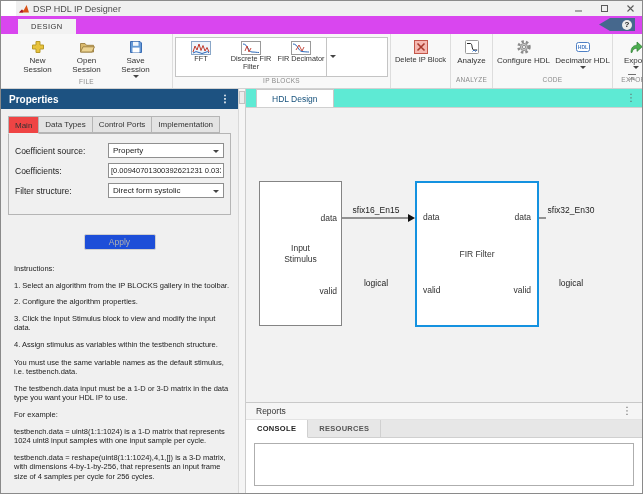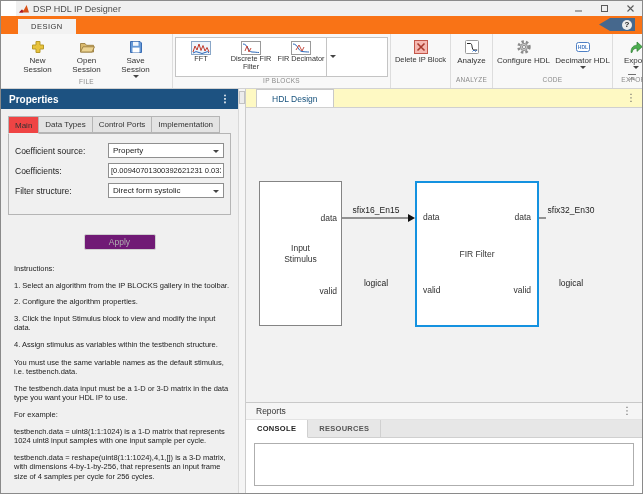--- a/index.html
+++ b/index.html
@@ -11,21 +11,21 @@
     display: flex; flex-direction: column;
     position: relative; overflow: hidden;
     -webkit-font-smoothing: antialiased;
   }
   
   .titlebar { height:15px; background:#f0f0f0; display:flex; align-items:center; padding:0 3px; flex:none;margin-left:15px; }
   .titlebar .title { font-size:9px; color:#4d4d4d; margin-left:4px; }
   .win-ctrls { margin-left:auto; display:flex; gap:17px; align-items:center; padding-right:4px; }
   .win-ctrls svg { display:block; }
   
-  .tabstrip { height:18px; background:#f97316; display:flex; align-items:flex-end; position:relative; flex:none; }
+  .tabstrip { height:18px; background:#d946ef; display:flex; align-items:flex-end; position:relative; flex:none; }
   .app-tab { margin-left:17px; height:15px; background:#f2f2f2; color:#333; font-size:7.5px; letter-spacing:.5px;
              display:flex; align-items:center; padding:0 13px; }
   .help-badge { position:absolute; right:7px; top:2px; width:36px; height:13px; background:#46688d;
                 clip-path:polygon(11px 0,100% 0,100% 100%,11px 100%,0 50%);
                 display:flex; align-items:center; justify-content:flex-end; padding-right:3px; cursor:pointer; }
   .help-badge .qcircle { width:10px; height:10px; border-radius:50%; background:#ececec; color:#222;
                 font-size:8px; font-weight:bold; display:flex; align-items:center; justify-content:center; line-height:1; }
   
   .ribbon { height:55px; background:#f8f8f8; border-bottom:1px solid #d2d2d2; display:flex; flex:none; position:relative; }
   .rgroup { display:flex; flex-direction:column; border-right:1px solid #ddd; flex:none; }
@@ -55,31 +55,31 @@
   .ptab.active { background:#ef4444; border-bottom:1px solid #f0f0f0; margin-bottom:-1px; height:18px; }
   .props-box { border:1px solid #b5b5b5; margin:0 7px; padding:9px 6px 0; height:82px; flex:none; }
   .frow { display:flex; align-items:center; margin-bottom:5px; }
   .flabel { width:93px; font-size:8.5px; color:#222; flex:none; }
   .dd, .tin { width:116px; height:15px; background:#fff; border:1px solid #8f8f8f; font-size:8px; color:#222;
               display:flex; align-items:center; padding:0 12px 0 4px; position:relative; cursor:pointer;
               white-space:nowrap; overflow:hidden; }
   .dd .caret { position:absolute; right:4px; top:6px; }
   .tin { padding:0 2px; font-size:7.5px; font-family:"Liberation Sans",sans-serif; }
   input.tin { cursor:text; }
-  .apply-btn { margin:19px auto 0; width:72px; height:16px; background:#701a75; border:1px solid #cfcfcf;
+  .apply-btn { margin:19px auto 0; width:72px; height:16px; background:#1d4ed8; border:1px solid #cfcfcf;
                border-radius:2px; color:#b0b0b0; font-size:8.5px; display:flex; align-items:center;
                justify-content:center; flex:none; }
   .instructions { padding:14px 6px 0 13px; font-size:7.5px; color:#222; line-height:1.28; overflow:hidden; }
   .instructions p { margin:0 0 7px; }
   
   .vsplit { width:8px; flex:none; background:#f5f5f5; border-left:1px solid #d9d9d9; border-right:1px solid #cccccc; position:relative; cursor:col-resize; }
   .vsplit .handle { position:absolute; top:2px; left:0; width:6px; height:13px; background:#ececec; border:1px solid #c2c2c2; }
   
   .rightcol { flex:1; display:flex; flex-direction:column; min-width:0; }
-  .doc-tabbar { height:19px; background:#fef9c3; border-bottom:1px solid #d0d0d0; display:flex; align-items:flex-end; padding-right:6px; flex:none;gap:24px; }
+  .doc-tabbar { height:19px; background:#5eead4; border-bottom:1px solid #d0d0d0; display:flex; align-items:flex-end; padding-right:6px; flex:none;gap:24px; }
   .doc-tab { margin-left:10px; height:18px; background:#fff; border:1px solid #c9c9c9; border-bottom:none;
              font-size:8.5px; color:#17527c; display:flex; align-items:center; padding:0 15px; cursor:pointer; }
   .doc-tabbar .dots { align-self:center; }
   
   .canvas { flex:1; background:#f2f2f2; position:relative; overflow:hidden; }
   .block { position:absolute; background:#fff; }
   .blk-input { left:13px; top:73px; width:83px; height:145px; border:1px solid #848484; cursor:pointer; }
   .blk-fir { left:169px; top:73px; width:124px; height:146px; border:2px solid #1492e0; cursor:pointer; }
   .blk-label { position:absolute; inset:0; display:flex; align-items:center; justify-content:center;
                text-align:center; font-size:8.5px; color:#333; padding:0 14px; line-height:1.25; }

